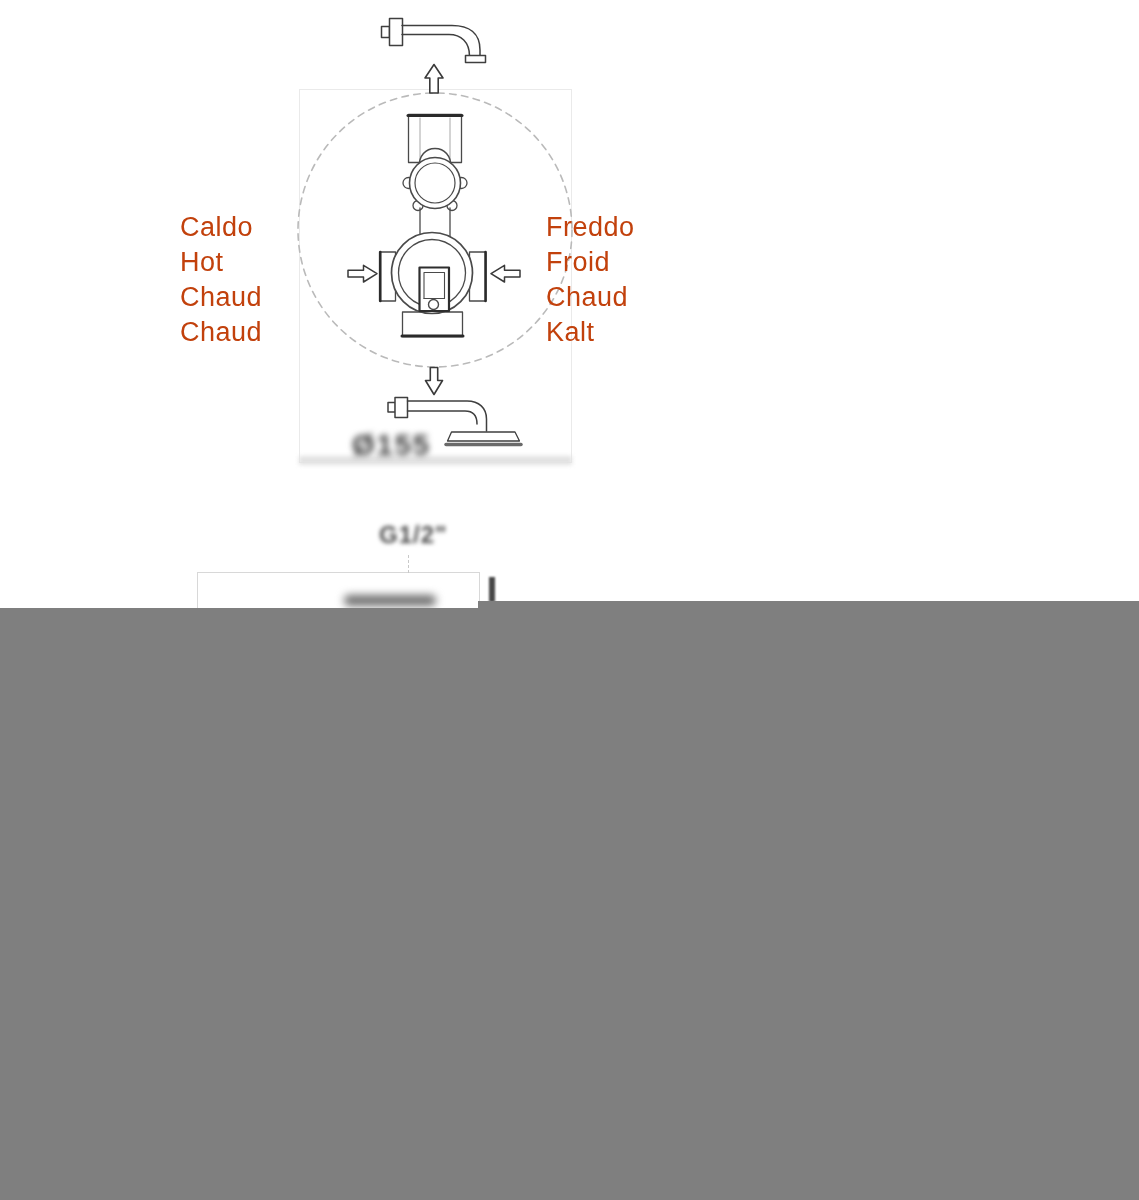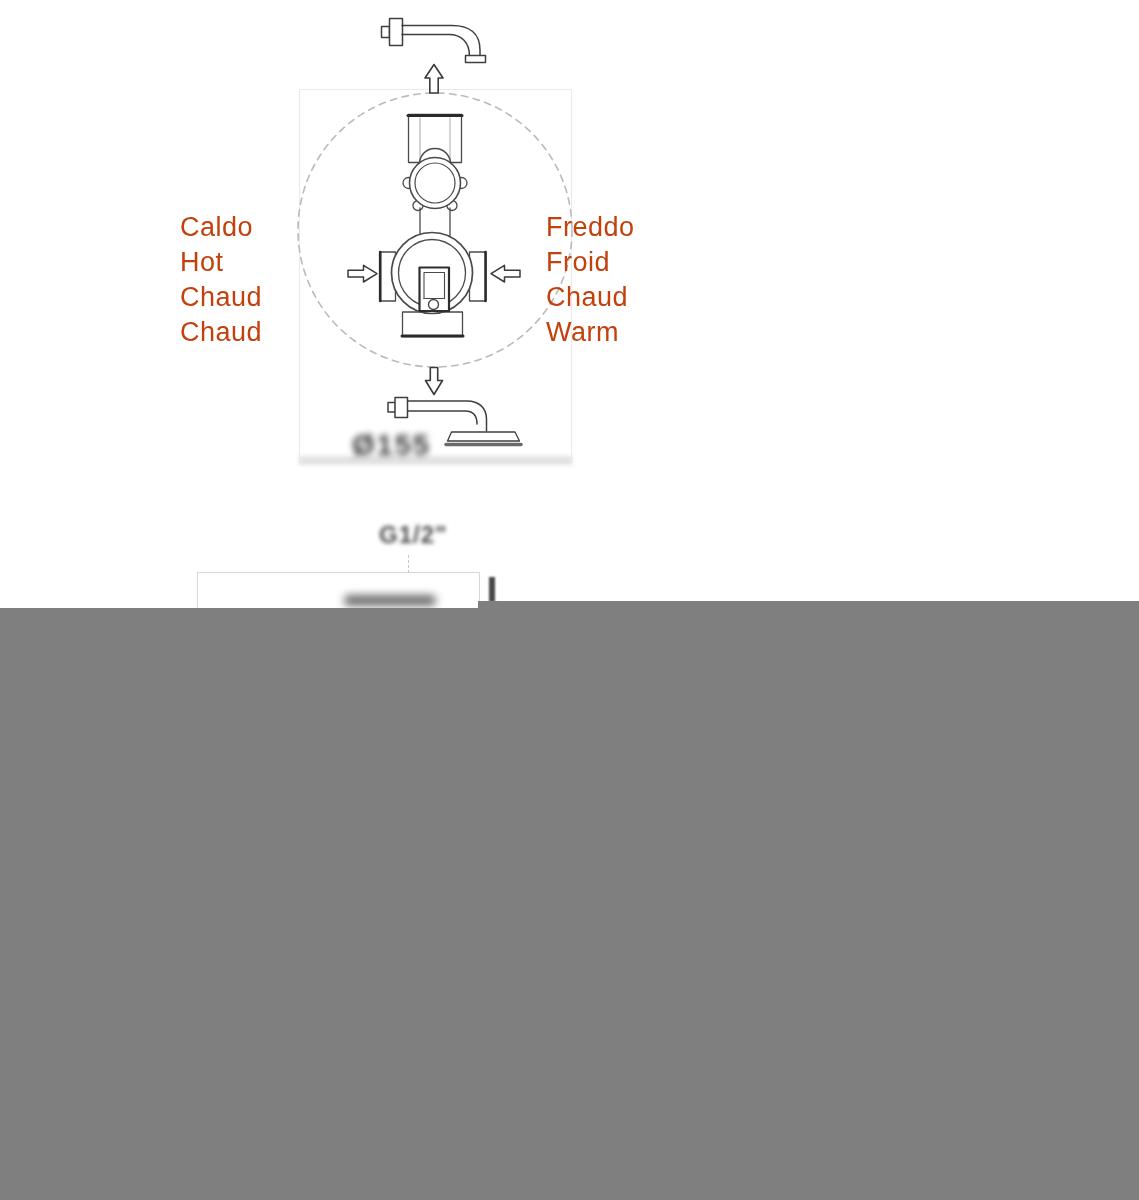--- a/index.html
+++ b/index.html
@@ -155,21 +155,21 @@
     <div>Caldo</div>
     <div>Hot</div>
     <div>Chaud</div>
     <div>Chaud</div>
   </div>
 
   <div class="abs label-block cold-block">
     <div>Freddo</div>
     <div>Froid</div>
     <div>Chaud</div>
-    <div>Warm</div>
+    <div>Kalt</div>
   </div>
 
   <div class="abs dim dim-diameter">Ø155</div>
   <div class="abs dim dim-thread">G1/2"</div>
 
   <div class="abs frame2"></div>
   <div class="abs leader-dashed"></div>
   <div class="abs dim-tick"></div>
   <div class="abs smudge"></div>
 

